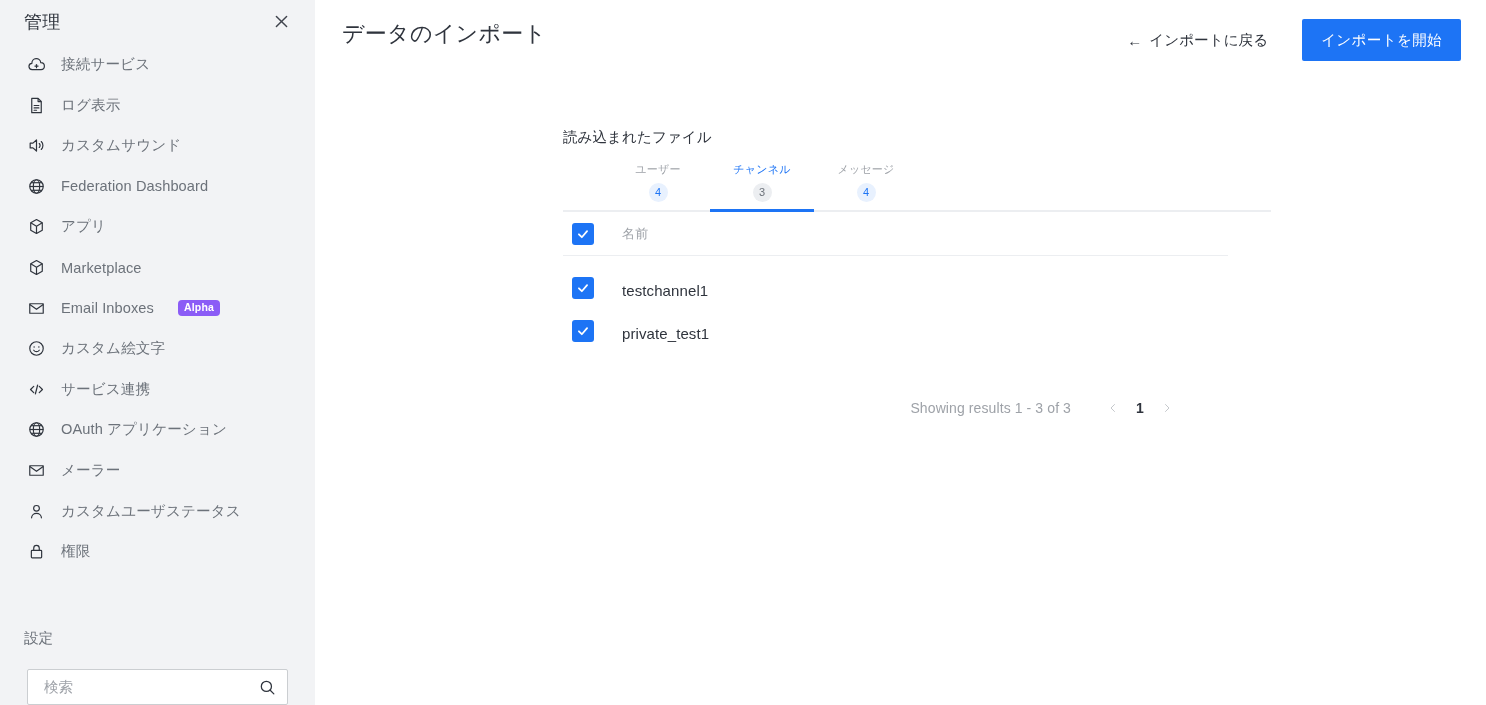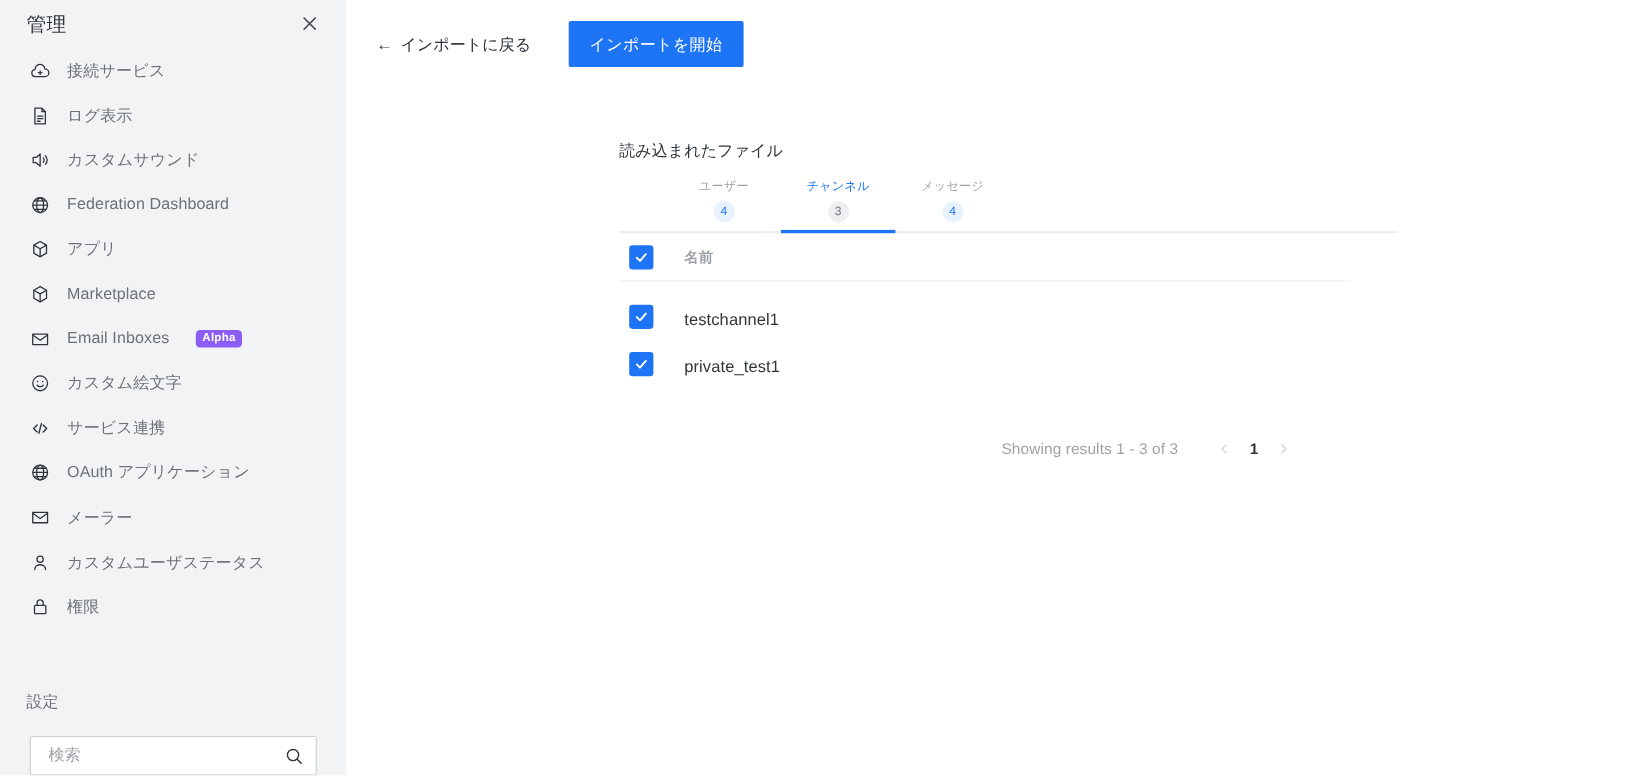--- a/index.html
+++ b/index.html
@@ -219,21 +219,21 @@
   }
   .table-head {
     display: flex;
     align-items: center;
     height: 44px;
     border-bottom: 1px solid #eceef1;
     padding-left: 9px;
   }
   .table-head .col-name {
     font-size: 13px;
-    font-weight: 700;
+    font-weight: 400;
     color: #9ea2a8;
     letter-spacing: .2px;
   }
   .row {
     display: flex;
     align-items: flex-end;
     height: 43px;
     padding-left: 9px;
     cursor: pointer;
   }
@@ -465,20 +465,21 @@
               <line x1="15.4" y1="15.4" x2="20" y2="20"></line>
           </svg>
         </span>
       </div>
     </div>
   </aside>
 
   <section class="main">
 
     <header class="main-header">
+      <h1 class="page-title">データのインポート</h1>
       <div class="back-link">
         <span class="back-arrow">←</span>
         <span>インポートに戻る</span>
       </div>
       <button class="primary-btn">インポートを開始</button>
     </header>
 
     <div class="content">
 
       <div class="section-label">読み込まれたファイル</div>

